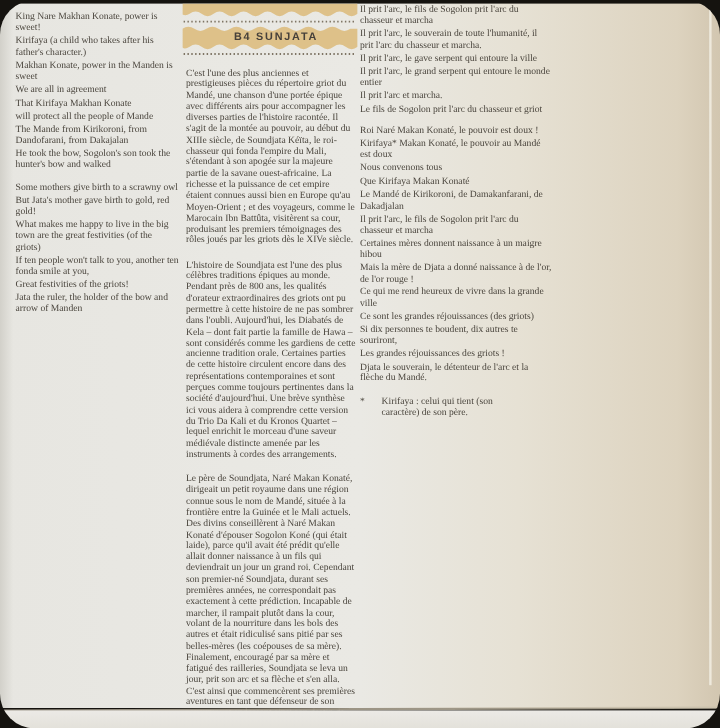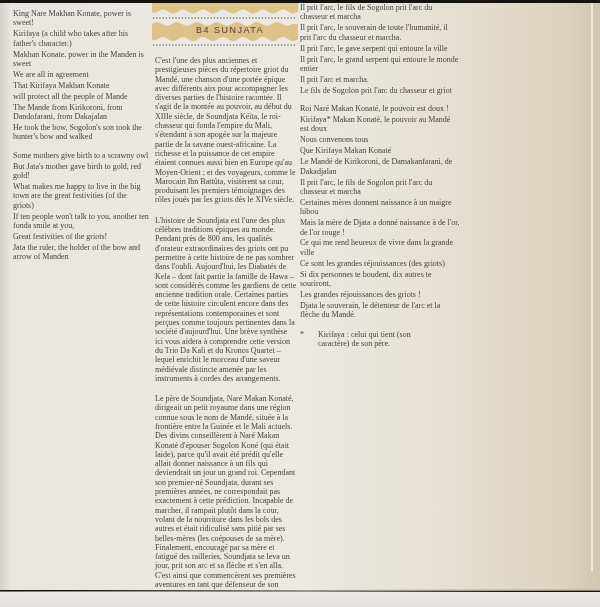--- a/index.html
+++ b/index.html
@@ -1,17 +1,17 @@
 <!DOCTYPE html>
 <html><head>
 <meta charset="utf-8">
 <style>
   html,body { margin:0; padding:0; }
   body { background:#15130f; font-family:"Liberation Serif","DejaVu Serif",serif; }
-  #shot { position:relative; width:600px; height:607px; overflow:hidden; background:#15130f; }
+  #shot { position:relative; width:600px; height:607px; overflow:hidden; background:#15130f;border-radius:29px; }
 
   
   #page { position:absolute; left:0; top:3px; width:600px; height:604px; }
   #paper-main {
     position:absolute; left:0; right:0; top:0; bottom:17px;
     background:linear-gradient(90deg,#e7e6e1 0%,#eae9e4 50%,#e6e1d4 72%,#ddd3bf 94%,#d2c6b0 100%);
   }
   #paper-main::after { 
     content:""; position:absolute; left:0; top:0; bottom:0; width:11px;
     background:linear-gradient(90deg, rgba(115,110,96,0.18), rgba(115,110,96,0));
@@ -38,21 +38,21 @@
   .stanza { margin:0 0 1.5px 0; }
   .gap-before { margin-top:9px; }
 
   .mid-paras { padding:8px 1px 0 3px; }
   .para { margin:0 0 11px 0; }
 
   .header-wrap { position:relative; width:146px; height:45px; }
   .band-title {
     position:absolute; left:0; top:18px; width:156px; height:18px;
     text-align:center; font-family:"Liberation Sans","DejaVu Sans",sans-serif;
-    font-weight:normal; font-size:9px; line-height:18px;
+    font-weight:bold; font-size:9px; line-height:18px;
     letter-spacing:1.5px; color:#46403a;
   }
 
   .footnote { display:flex; margin-top:10px; }
   .fn-marker { width:18px; flex:0 0 18px; }
   .fn-text { flex:1; padding-right:28px; }
 </style>
 </head>
 <body>
 

